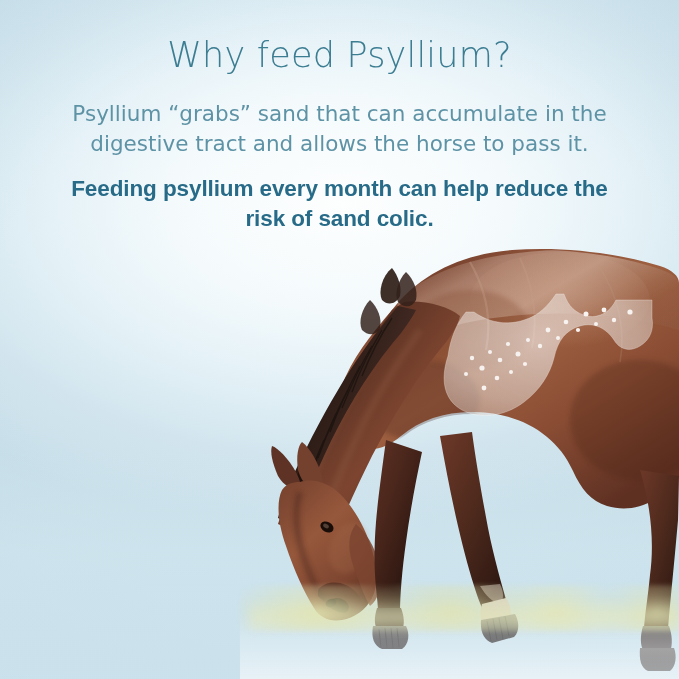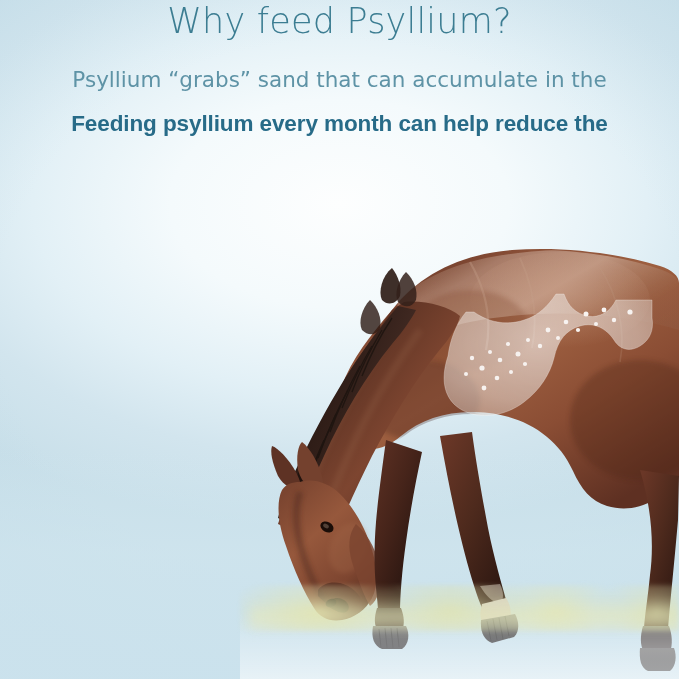--- a/index.html
+++ b/index.html
@@ -32,20 +32,21 @@
     position: absolute;
     left: 0; right: 0; bottom: 0;
     height: 230px;
     background: linear-gradient(to bottom, rgba(214,233,241,0) 0%, rgba(210,231,240,0.55) 45%, rgba(203,226,237,0.95) 100%);
   }
 
   
   .text-block {
     position: absolute;
     top: 0; left: 0; right: 0;
+    padding-top: 34px;
     text-align: center;
     z-index: 6;
   }
   .headline {
     font-size: 35px;
     font-weight: 300;
     letter-spacing: 0.2px;
     color: #3c7d92;
     line-height: 1.22;
     margin: 0 0 22px 0;
@@ -401,20 +402,22 @@
   </div>
 
   <div class="ground-soft"></div>
   <div class="ground"></div>
 
   <div class="text-block">
     <h1 class="headline">Why feed Psyllium?</h1>
 
     <p class="body-copy">
       <span class="line">Psyllium “grabs” sand that can accumulate in the</span>
+      <span class="line">digestive tract and allows the horse to pass it.</span>
     </p>
 
     <p class="body-strong">
       <span class="line">Feeding psyllium every month can help reduce the</span>
+      <span class="line">risk of sand colic.</span>
     </p>
   </div>
 
 </div>
 
 </body></html>

